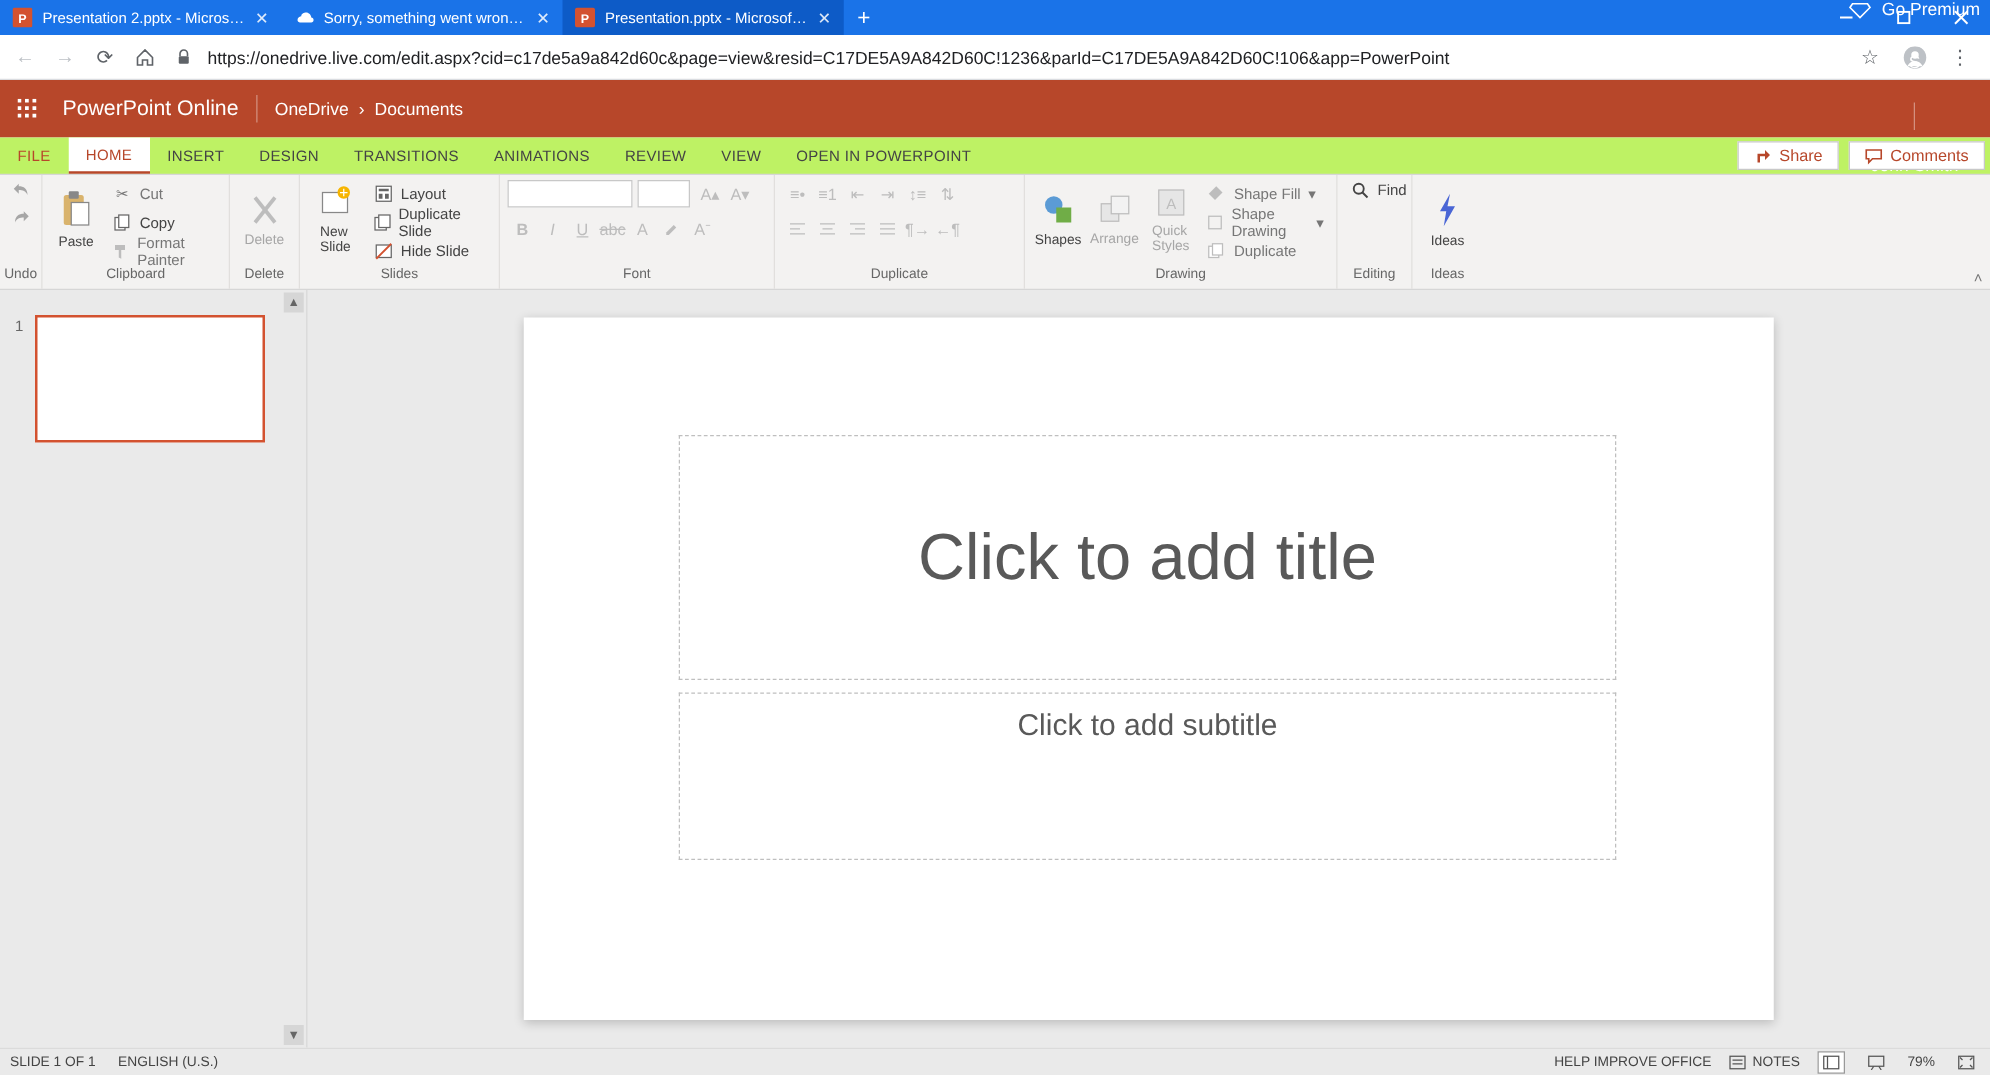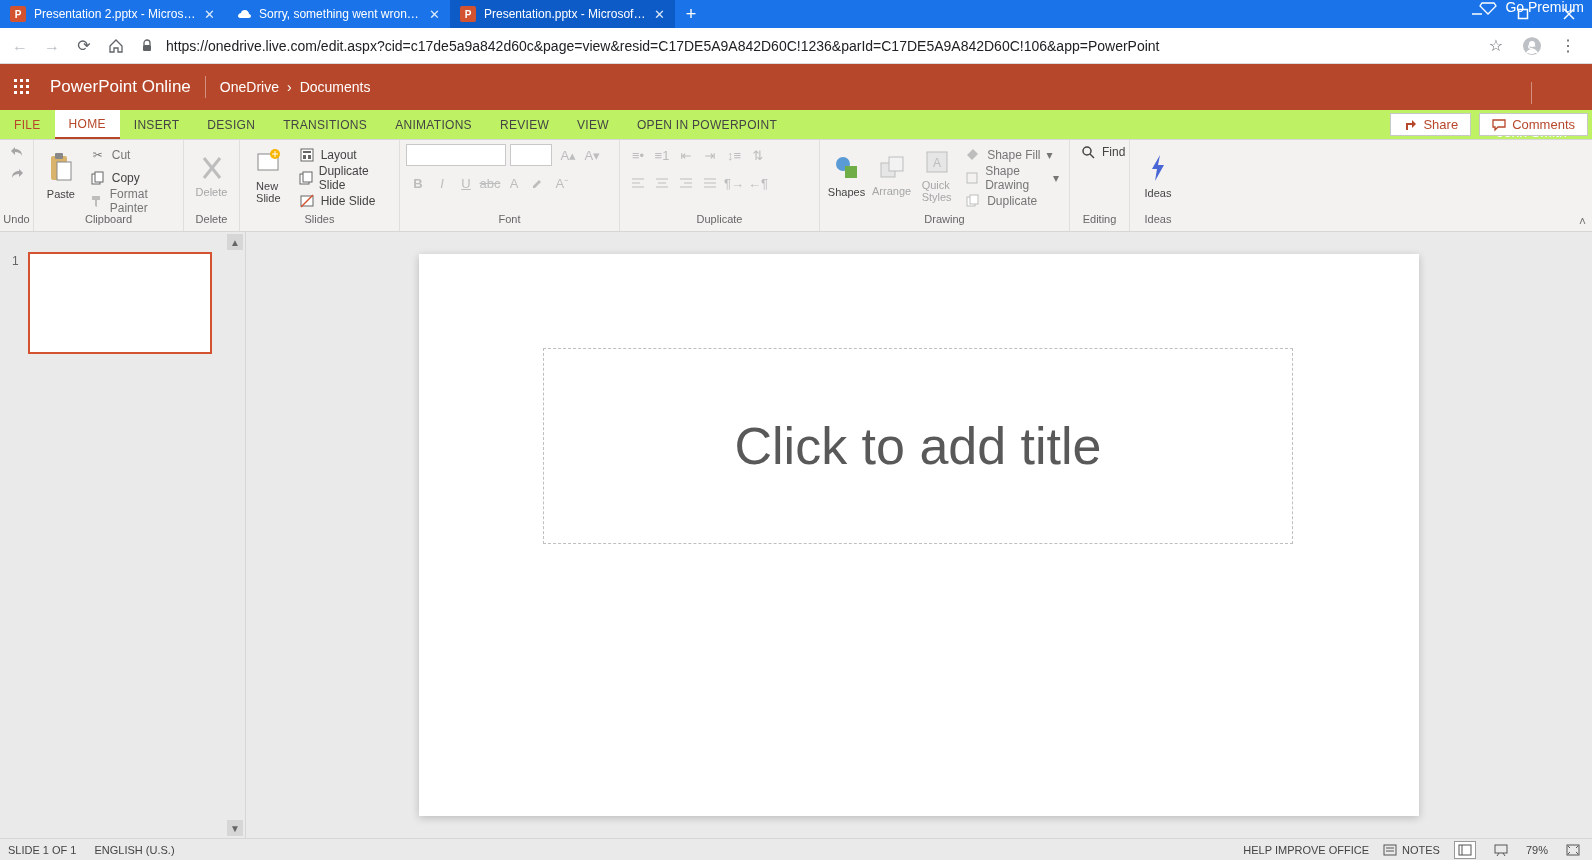--- a/index.html
+++ b/index.html
@@ -512,20 +512,21 @@
   <div class="thumbs">
     <span class="scrollbtn up">▲</span>
     <div class="thumb">
       <span class="num">1</span>
     </div>
     <span class="scrollbtn dn">▼</span>
   </div>
   <div class="canvas">
     <div class="slide">
       <div class="ph title">Click to add title</div>
+      <div class="ph sub">Click to add subtitle</div>
     </div>
   </div>
 </div>
 
 <div class="status">
   <span>SLIDE 1 OF 1</span>
   <span>ENGLISH (U.S.)</span>
   <div class="right">
     <span>HELP IMPROVE OFFICE</span>
     <span style="display:flex;gap:5px;align-items:center">

